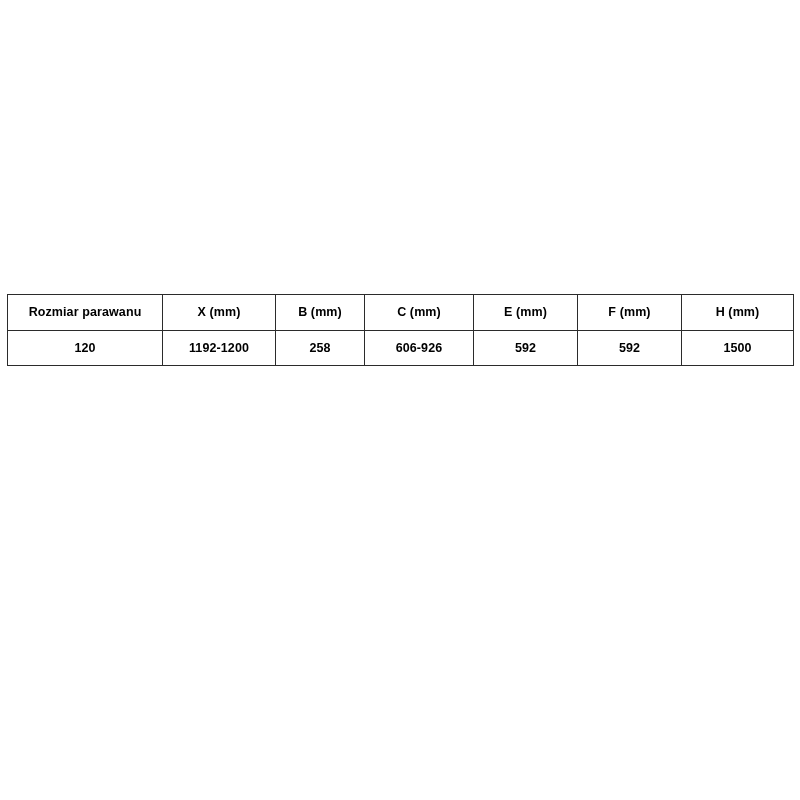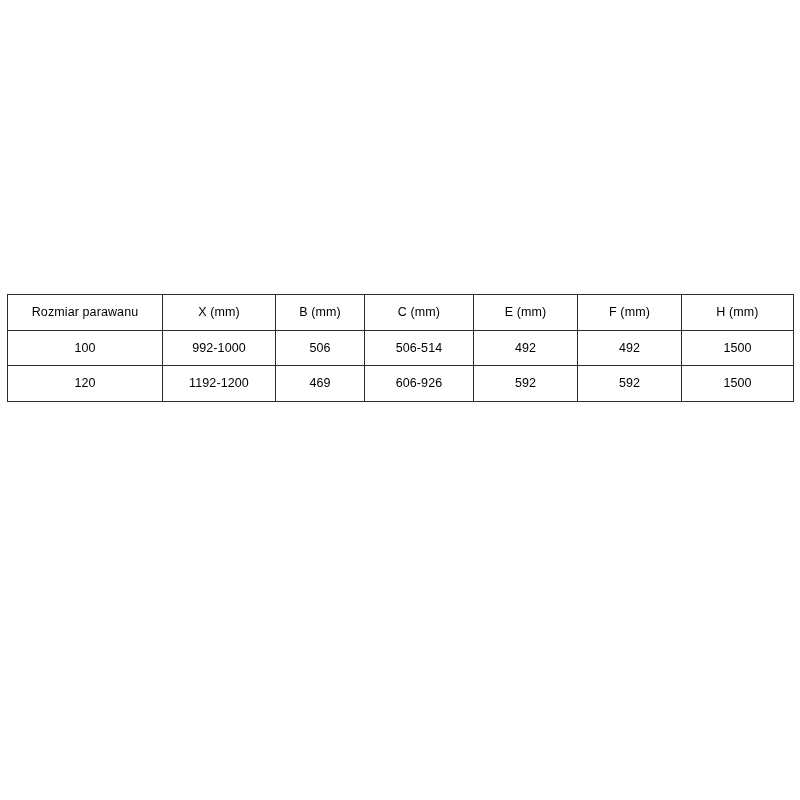--- a/index.html
+++ b/index.html
@@ -25,21 +25,21 @@
     border-collapse: collapse;
     width: 786px;
     table-layout: fixed;
   }
   table.spec-table td,
   table.spec-table th {
     border: 1px solid #2b2b2b;
     text-align: center;
     vertical-align: middle;
     font-size: 12.5px;
-    font-weight: normal;
+    font-weight: bold;
     color: #000000;
     height: 34.6px;
     padding: 0;
     letter-spacing: 0.1px;
   }
   table.spec-table thead th {
     font-size: 12.5px;
   }
   
   col.c0 { width: 155px; }
@@ -70,32 +70,23 @@
         <th>X (mm)</th>
         <th>B (mm)</th>
         <th>C (mm)</th>
         <th>E (mm)</th>
         <th>F (mm)</th>
         <th>H (mm)</th>
       </tr>
     </thead>
     <tbody>
       <tr>
-        <td>100</td>
-        <td>992-1000</td>
-        <td>506</td>
-        <td>506-514</td>
-        <td>492</td>
-        <td>492</td>
-        <td>1500</td>
-      </tr>
-      <tr>
         <td>120</td>
         <td>1192-1200</td>
-        <td>469</td>
+        <td>258</td>
         <td>606-926</td>
         <td>592</td>
         <td>592</td>
         <td>1500</td>
       </tr>
     </tbody>
   </table>
 </div>
 
 </body></html>

